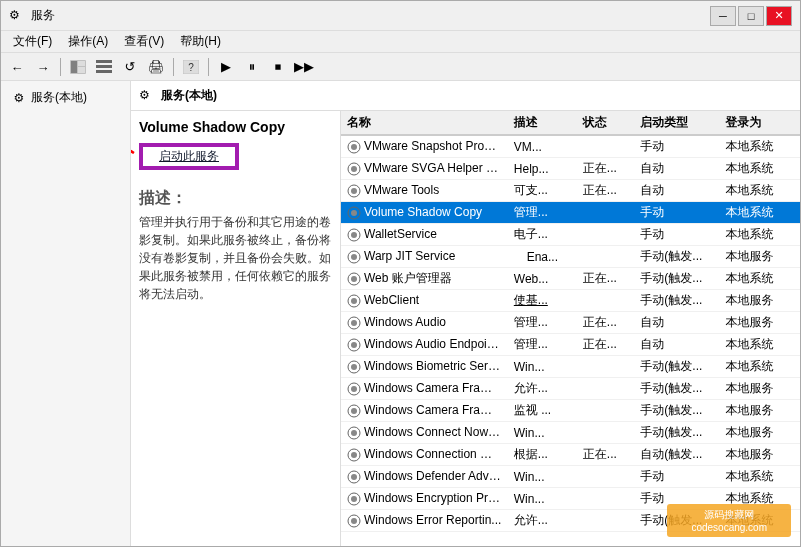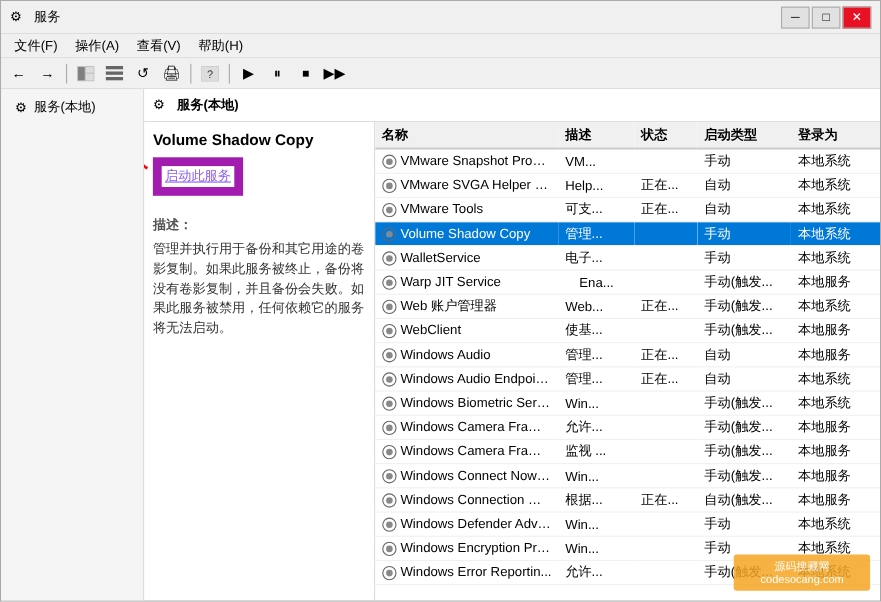--- a/index.html
+++ b/index.html
@@ -156,31 +156,31 @@
       border-right: 1px solid #ddd;
       padding: 8px;
       background: #fff;
     }
     .left-panel-title {
       font-size: 14px;
       font-weight: bold;
       margin-bottom: 8px;
     }
     .start-service-link {
-      color: #8b5cf6;
+      color: #0f172a;
       text-decoration: underline;
       cursor: pointer;
       font-size: 12px;
-      border: 8px solid #a21caf;
-      padding: 1px 3px;
+      border: 4px solid #a21caf;
+      padding: 1px 16px;
       display: inline-block;
       margin-bottom: 10px;
     }
     .description-label {
-      font-size: 12px;
+      font-size: 16px;
       font-weight: bold;
       margin-bottom: 4px;
       color: #555;
     }
     .description-text {
       font-size: 12px;
       color: #333;
       line-height: 1.5;
     }
     .right-panel {
@@ -416,21 +416,21 @@
                   <td style="max-width: 60px; overflow: hidden; text-overflow: ellipsis;">Web...</td>
                   <td>正在...</td>
                   <td>手动(触发...</td>
                   <td>本地系统</td>
                 </tr>
                 <tr>
                   <td style="max-width: 145px; overflow: hidden; text-overflow: ellipsis; white-space: nowrap;"><span style="display: inline-block; width: 14px; height: 14px; vertical-align: middle; margin-right: 3px;"><svg width="14" height="14" viewBox="0 0 14 14">
                         <circle cx="7" cy="7" r="6" fill="none" stroke="#666" stroke-width="1"></circle>
                         <circle cx="7" cy="7" r="3" fill="#888"></circle>
                       </svg></span><span>WebClient</span></td>
-                  <td style="max-width: 60px; overflow: hidden; text-overflow: ellipsis;">使基...</td>
+                  <td style="max-width: 60px; overflow: hidden; text-overflow: ellipsis; text-decoration: underline;">使基...</td>
                   <td></td>
                   <td>手动(触发...</td>
                   <td>本地服务</td>
                 </tr>
                 <tr>
                   <td style="max-width: 145px; overflow: hidden; text-overflow: ellipsis; white-space: nowrap;"><span style="display: inline-block; width: 14px; height: 14px; vertical-align: middle; margin-right: 3px;"><svg width="14" height="14" viewBox="0 0 14 14">
                         <circle cx="7" cy="7" r="6" fill="none" stroke="#666" stroke-width="1"></circle>
                         <circle cx="7" cy="7" r="3" fill="#888"></circle>
                       </svg></span><span>Windows Audio</span></td>
                   <td style="max-width: 60px; overflow: hidden; text-overflow: ellipsis;">管理...</td>

